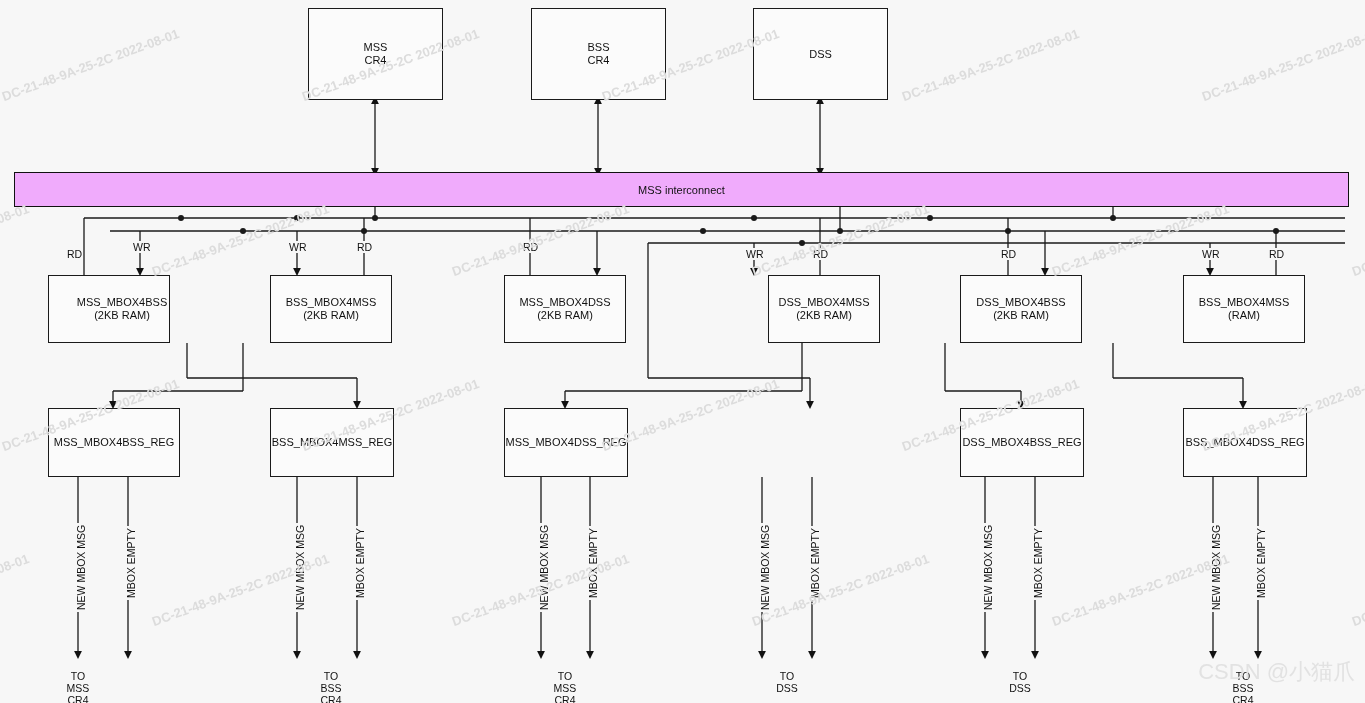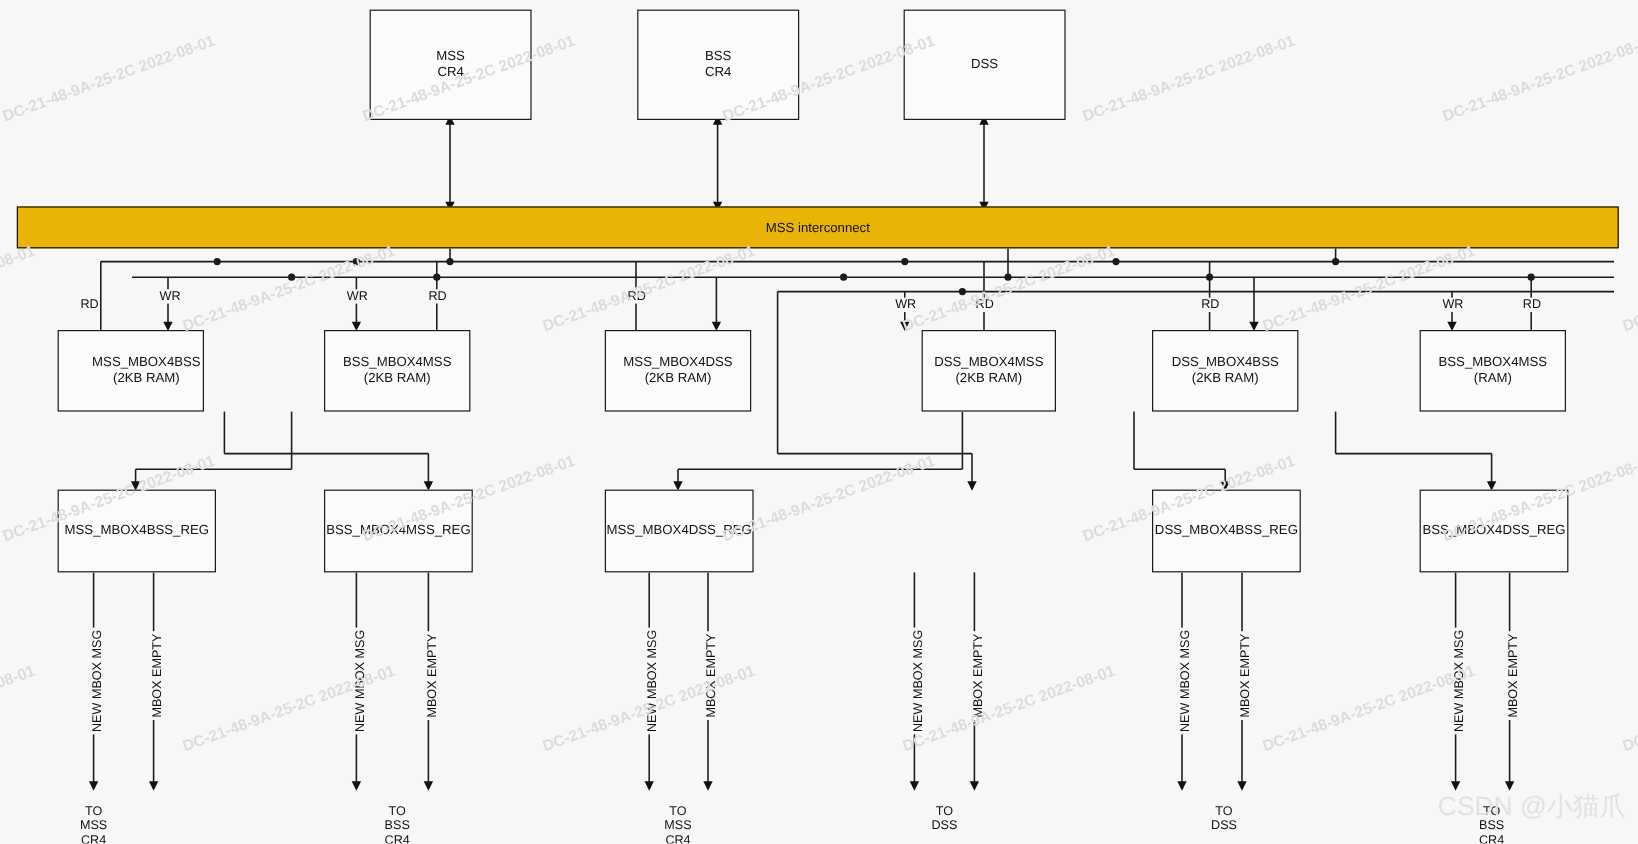--- a/index.html
+++ b/index.html
@@ -51,21 +51,21 @@
   }
   .box .ln{
     font-size:11px;
     color:#111;
     line-height:13px;
     text-align:center;
     white-space:nowrap;
   }
   .bus-bar{
     position:absolute;
-    background:#eab308;
+    background:#f0abfc;
     border:1.6px solid #111;
     box-sizing:border-box;
     display:flex;align-items:center;justify-content:center;
     z-index:3;
   }
   .bus-bar .ln{font-size:11px;color:#111;}
   .rw-label{
     position:absolute;
     font-size:10.5px;
     color:#111;

